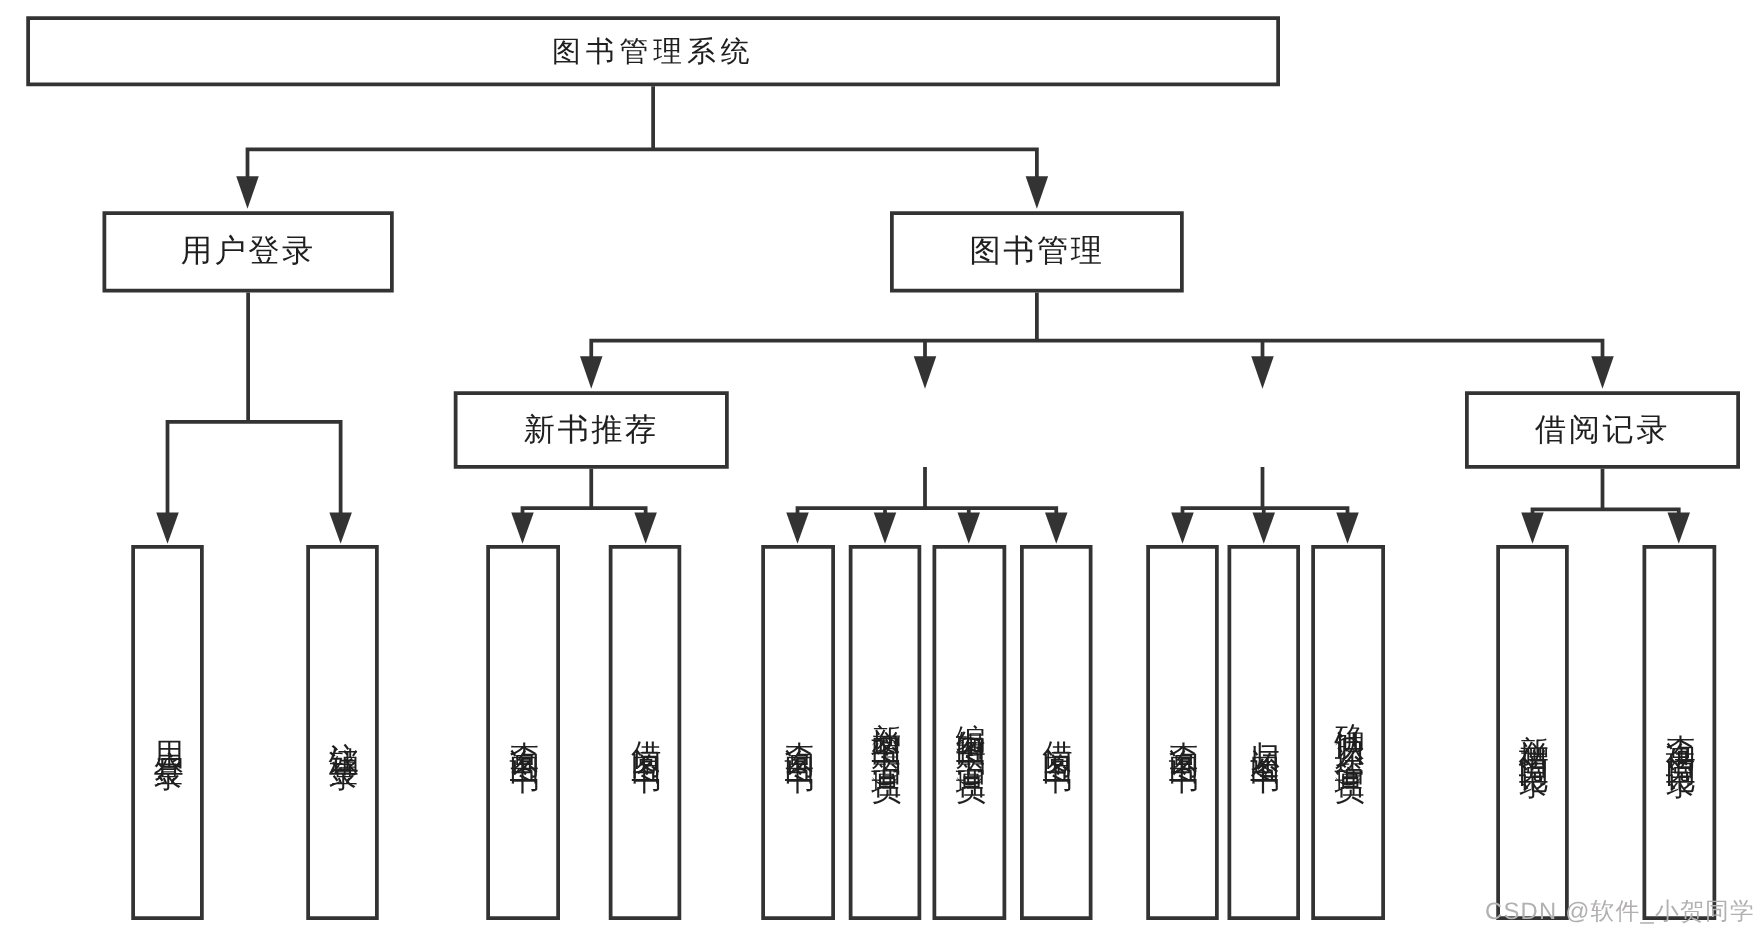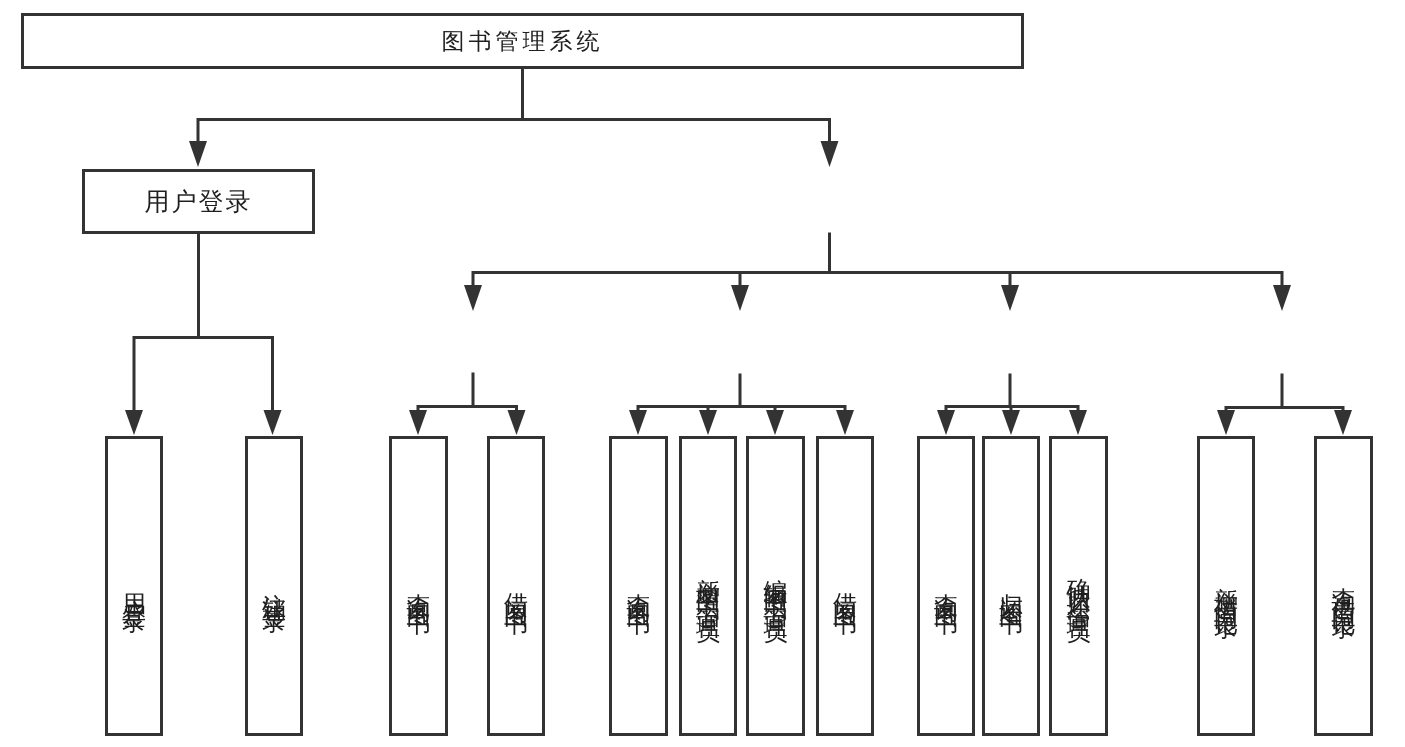--- a/index.html
+++ b/index.html
@@ -108,21 +108,30 @@
     </g>
   </svg>
 
   <div class="box" style="left:21px;top:13px;width:1003px;height:56px">
     <span class="hlabel rootlabel">图书管理系统</span>
   </div>
 
   <div class="box" style="left:82px;top:169px;width:233px;height:65px">
     <span class="hlabel">用户登录</span>
   </div>
+  <div class="box" style="left:712px;top:169px;width:235px;height:65px">
+    <span class="hlabel">图书管理</span>
+  </div>
 
+  <div class="box" style="left:363px;top:313px;width:220px;height:62px">
+    <span class="hlabel">新书推荐</span>
+  </div>
+  <div class="box" style="left:1172px;top:313px;width:220px;height:62px">
+    <span class="hlabel">借阅记录</span>
+  </div>
 
   <div class="box" style="left:105px;top:436px;width:58px;height:300px">
     <span class="vtext">用户登录</span>
   </div>
   <div class="box" style="left:245px;top:436px;width:58px;height:300px">
     <span class="vtext">注销登录</span>
   </div>
 
   <div class="box" style="left:389px;top:436px;width:59px;height:300px">
     <span class="vtext">查询图书</span>
@@ -154,14 +163,15 @@
     <span class="vtext">确认归还（管理员）</span>
   </div>
 
   <div class="box" style="left:1197px;top:436px;width:58px;height:300px">
     <span class="vtext">新增借阅记录</span>
   </div>
   <div class="box" style="left:1314px;top:436px;width:59px;height:300px">
     <span class="vtext">查询借阅记录</span>
   </div>
 
+  <div id="watermark">CSDN @软件_小贺同学</div>
 
 </div>
 
 </body></html>

